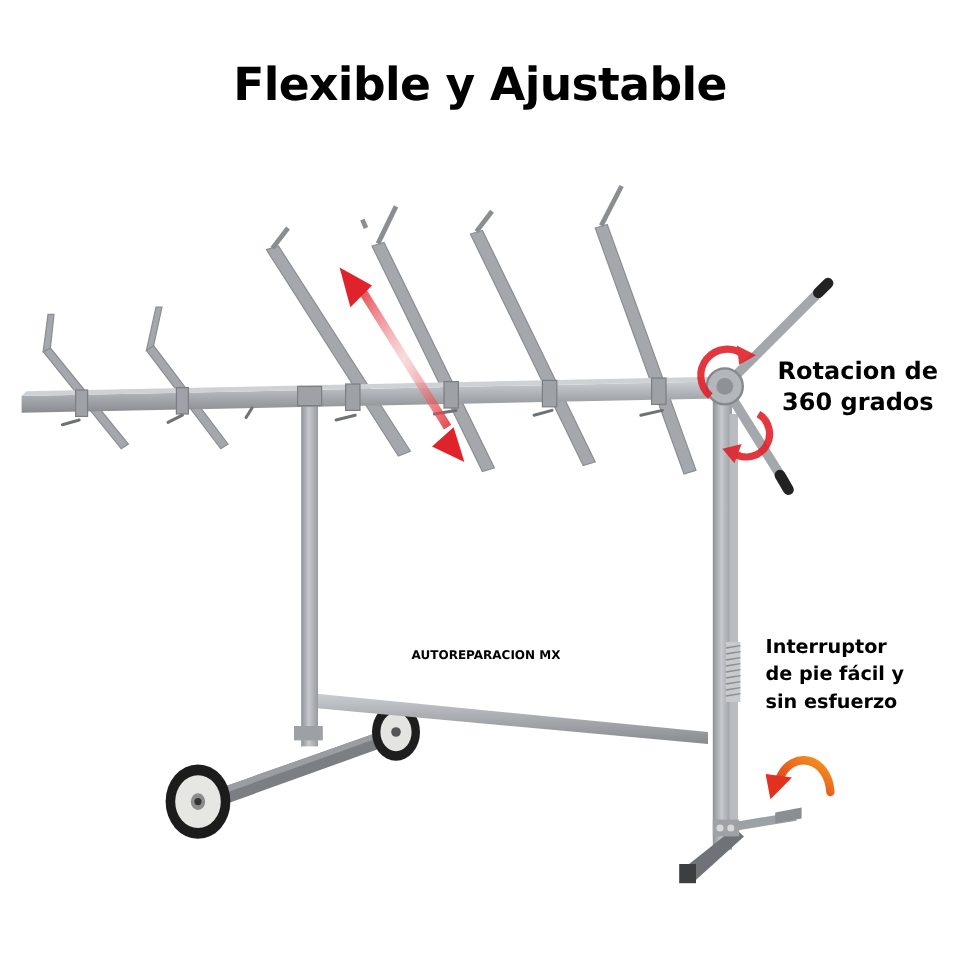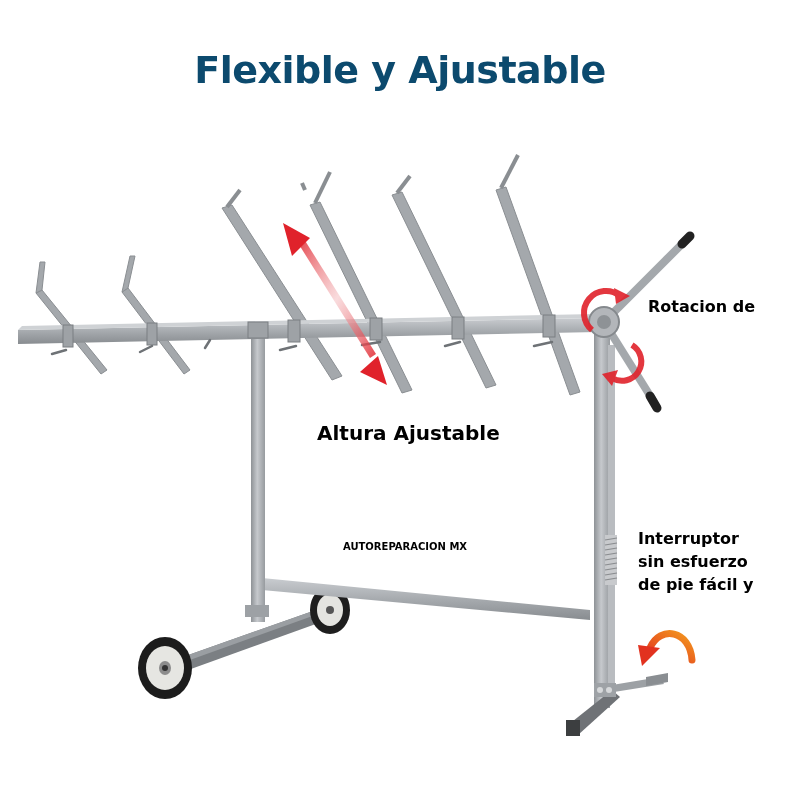--- a/index.html
+++ b/index.html
@@ -11,30 +11,30 @@
       background: #ffffff;
       font-family: "DejaVu Sans", "Liberation Sans", sans-serif;
     }
     .title {
       position: absolute;
       left: 0; top: 48px;
       width: 800px;
       text-align: center;
       font-size: 38px;
       font-weight: bold;
-      color: #0c4a6e;
+      color: #000000;
       letter-spacing: -0.5px;
     }
     .label {
       position: absolute;
       font-weight: bold;
       color: #000;
       line-height: 1.32;
     }
-    .lbl-rotation { left: 648px; top: 296px; font-size: 16px; text-align: center; }
+    .lbl-rotation { left: 648px; top: 296px; font-size: 20px; text-align: center; }
     .lbl-height { left: 317px; top: 420px; font-size: 20px; }
     .lbl-brand { left: 343px; top: 540px; font-size: 10px; letter-spacing: 0; }
     .lbl-pedal { left: 638px; top: 527px; font-size: 16px; line-height: 1.45; }
     .rack-svg { position: absolute; left: 0; top: 0; }
   </style>
 </head>
 <body>
 
 <div class="canvas">
 
@@ -192,25 +192,25 @@
     </g>
 
     <g>
       <path d="M692,660 C690,630 660,625 650,648" fill="none" stroke="url(#orangeGrad)" stroke-width="7" stroke-linecap="round"></path>
       <polygon points="638,645 660,648 642,666" fill="#e2321f"></polygon>
     </g>
   </svg>
 
   <div class="label lbl-rotation">
     <div>Rotacion de</div>
+    <div>360 grados</div>
   </div>
 
-  <div class="label lbl-height">Altura Ajustable</div>
 
   <div class="label lbl-brand">AUTOREPARACION MX</div>
 
   <div class="label lbl-pedal">
     <div>Interruptor</div>
+    <div>de pie fácil y</div>
     <div>sin esfuerzo</div>
-    <div>de pie fácil y</div>
   </div>
 
 </div>
 
 </body></html>

